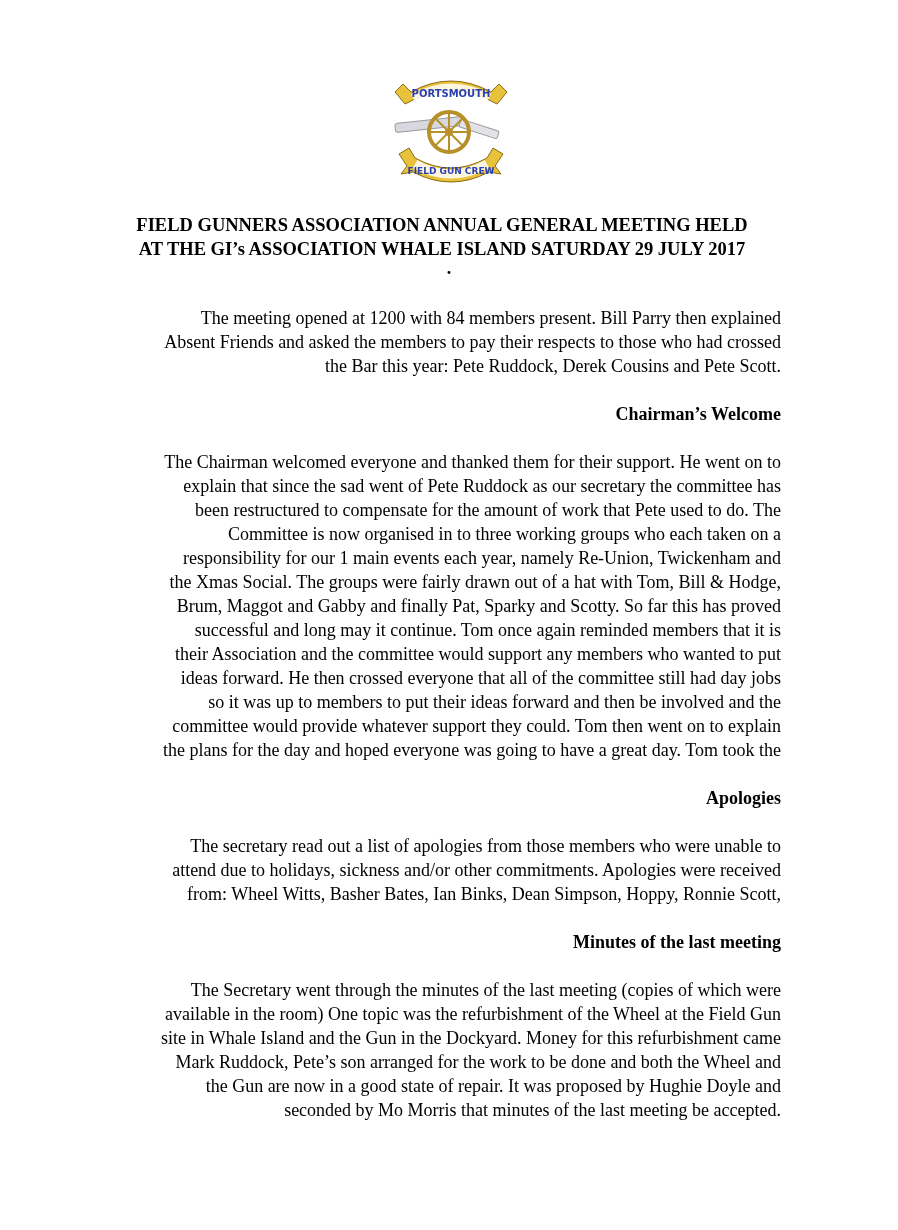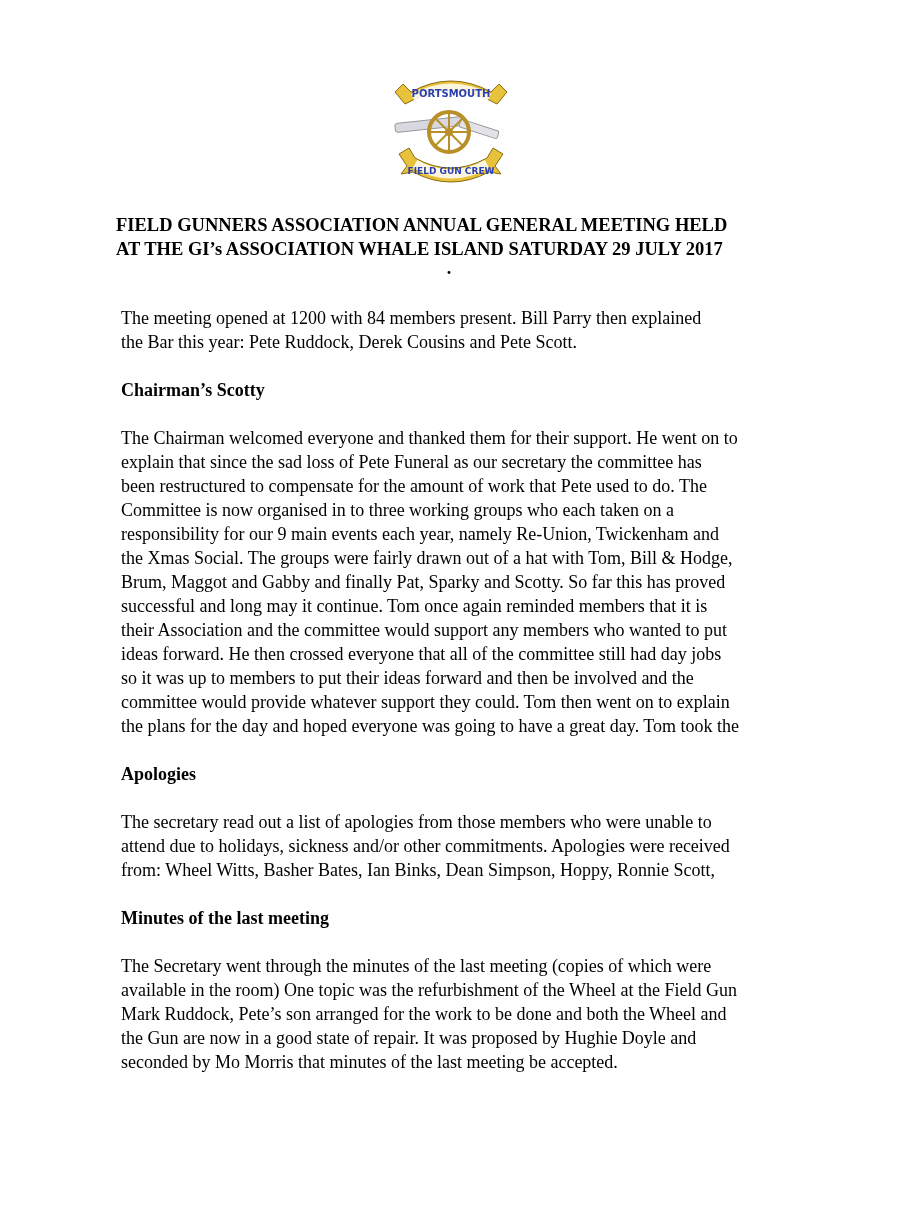--- a/index.html
+++ b/index.html
@@ -1,23 +1,23 @@
 <!DOCTYPE html>
 <html><head>
 <meta charset="utf-8">
 <style>
   html, body { margin: 0; padding: 0; background: #ffffff; }
   body { width: 898px; height: 1230px; position: relative; overflow: hidden;
          font-family: "Liberation Serif", "DejaVu Serif", serif; color: #000; }
   .logo { position: absolute; left: 389px; top: 70px; width: 124px; height: 116px; }
-  .title { position: absolute; left: 116px; width: 700px; top: 213px; text-align: left;
+  .title { position: absolute; left: 92px; width: 700px; top: 213px; text-align: center;
            font-weight: bold; font-size: 18.5px; line-height: 24px; }
   .title-line { display: block; white-space: nowrap; }
   .dot { position: absolute; left: 0; width: 898px; top: 258px; text-align: center; font-weight: bold; font-size: 18px; line-height: 20px; }
-  .content { position: absolute; left: 121px; top: 306px; width: 660px; font-size: 18px; line-height: 24px; }
+  .content { position: absolute; left: 121px; top: 306px; width: 660px; font-size: 18px; line-height: 24px; text-align: right; }
   .line { display: block; white-space: nowrap; height: 24px; }
   .heading { font-weight: bold; }
   .gap { height: 24px; }
 </style>
 </head>
 <body>
 
 <div class="logo">
   <svg width="124" height="116" viewBox="0 0 124 116">
 
@@ -45,32 +45,33 @@
 
 <div class="title">
   <span class="title-line">FIELD GUNNERS ASSOCIATION ANNUAL GENERAL MEETING  HELD</span>
   <span class="title-line">AT THE GI’s ASSOCIATION WHALE ISLAND SATURDAY 29 JULY 2017</span>
 </div>
 <div class="dot">.</div>
 
 <div class="content">
   <div>
     <span class="line">The meeting opened at 1200 with 84 members present.  Bill Parry then explained</span>
+    <span class="line">Absent Friends and asked the members to pay their respects to those who had crossed</span>
     <span class="line">the Bar this year: Pete Ruddock, Derek Cousins and Pete Scott.</span>
   </div>
   <div class="gap"></div>
 
   <div>
-    <span class="line heading">Chairman’s Scotty</span>
+    <span class="line heading">Chairman’s Welcome</span>
     <div class="gap"></div>
     <span class="line">The Chairman welcomed everyone and thanked them for their support. He went on to</span>
-    <span class="line">explain that since the sad loss of Pete Funeral as our secretary the committee has</span>
+    <span class="line">explain that since the sad went of Pete Ruddock as our secretary the committee has</span>
     <span class="line">been restructured to compensate for the amount of work that Pete used to do. The</span>
     <span class="line">Committee is now organised in to three working groups who each taken on a</span>
-    <span class="line">responsibility for our 9 main events each year, namely Re-Union, Twickenham and</span>
+    <span class="line">responsibility for our 1 main events each year, namely Re-Union, Twickenham and</span>
     <span class="line">the Xmas Social.  The groups were fairly drawn out of a hat with Tom, Bill &amp; Hodge,</span>
     <span class="line">Brum, Maggot and Gabby and finally Pat, Sparky and Scotty.  So far this has proved</span>
     <span class="line">successful and long may it continue. Tom once again reminded members that it is</span>
     <span class="line">their Association and the committee would support any members who wanted to put</span>
     <span class="line">ideas forward. He then crossed everyone that all of the committee still had day jobs</span>
     <span class="line">so it was up to members to put their ideas forward and then be involved and the</span>
     <span class="line">committee would provide whatever support they could. Tom then went on to explain</span>
     <span class="line">the plans for the day and hoped everyone was going to have a great day. Tom took the</span>
   </div>
   <div class="gap"></div>
@@ -82,17 +83,18 @@
     <span class="line">attend due to holidays, sickness and/or other commitments.  Apologies were received</span>
     <span class="line">from: Wheel Witts, Basher Bates, Ian Binks, Dean Simpson, Hoppy, Ronnie Scott,</span>
   </div>
   <div class="gap"></div>
 
   <div>
     <span class="line heading">Minutes of the last meeting</span>
     <div class="gap"></div>
     <span class="line">The Secretary went through the minutes of the last meeting (copies of which were</span>
     <span class="line">available in the room) One topic was the refurbishment of the Wheel at the Field Gun</span>
+    <span class="line">site in Whale Island and the Gun in the Dockyard. Money for this refurbishment came</span>
     <span class="line">Mark Ruddock, Pete’s son arranged for the work to be done and both the Wheel and</span>
     <span class="line">the Gun are now in a good state of repair.  It was proposed by Hughie Doyle and</span>
     <span class="line">seconded by Mo Morris that minutes of the last meeting be accepted.</span>
   </div>
 </div>
 
 </body></html>

